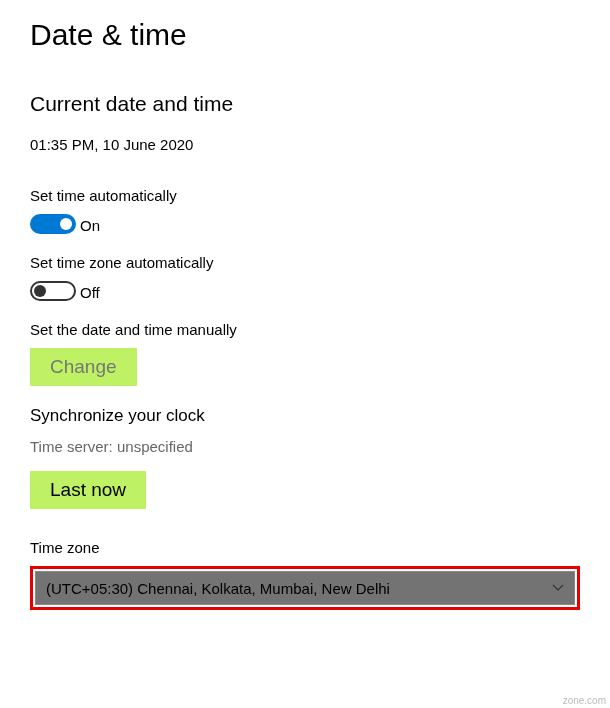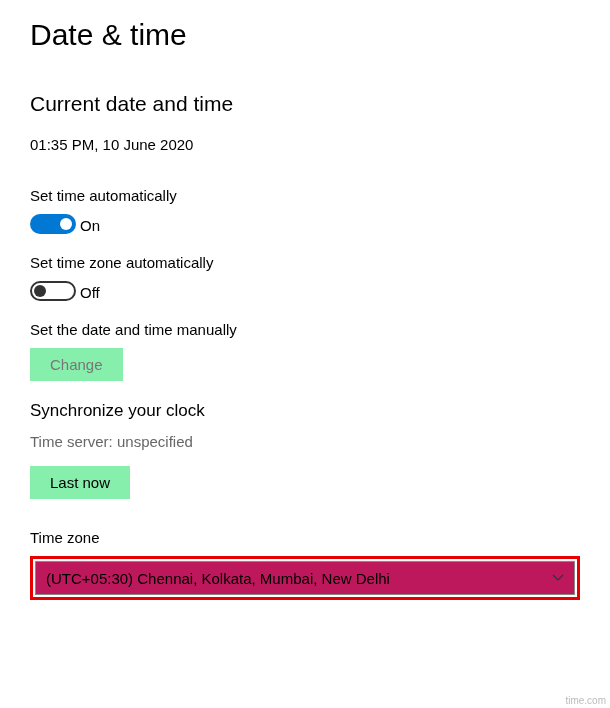--- a/index.html
+++ b/index.html
@@ -73,23 +73,23 @@
     }
     .toggle-off .toggle-knob {
       background: #333;
       left: 2px;
     }
     .toggle-state {
       font-size: 15px;
     }
     .btn {
       font-family: inherit;
-      font-size: 15px;
+      font-size: 19px;
       padding: 8px 20px;
-      background: #86efac;
+      background: #bef264;
       border: none;
       cursor: pointer;
       color: #000;
     }
     .btn-disabled {
       color: #777;
       cursor: default;
     }
     .sync-section {
       margin-top: 16px;
@@ -106,21 +106,21 @@
     }
     .dropdown-wrapper {
       border: 3px solid #e60000;
       padding: 2px;
       margin-top: 8px;
     }
     .dropdown {
       width: 100%;
       height: 34px;
       border: 1px solid #888;
-      background: #be185d;
+      background: #737373;
       display: flex;
       align-items: center;
       justify-content: space-between;
       padding: 0 10px;
       cursor: pointer;
     }
     .dropdown-text {
       font-size: 15px;
     }
     .chevron {
@@ -191,13 +191,13 @@
       <span class="dropdown-text">(UTC+05:30) Chennai, Kolkata, Mumbai, New Delhi</span>
       <span class="chevron">
         <svg viewBox="0 0 12 8">
             <path d="M1 1 L6 6 L11 1" stroke="#333" stroke-width="1.2" fill="none"></path>
           </svg>
       </span>
     </div>
   </div>
 </div>
 
-<div class="watermark">time.com</div>
+<div class="watermark">zone.com</div>
 
 </body></html>

